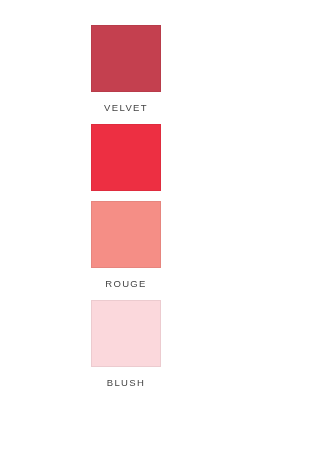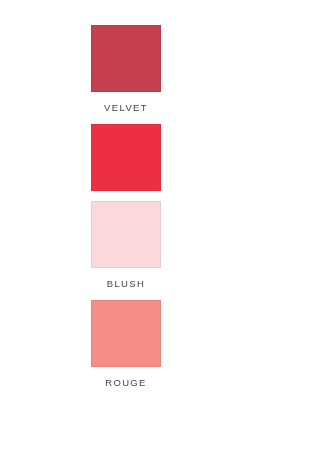--- a/index.html
+++ b/index.html
@@ -56,22 +56,22 @@
   <div class="swatch-item">
     <div class="swatch-chip" style="background-color: rgb(196, 64, 79);"></div>
     <div class="swatch-label">VELVET</div>
   </div>
 
   <div class="swatch-item">
     <div class="swatch-chip" style="background-color: rgb(237, 47, 66);"></div>
   </div>
 
   <div class="swatch-item">
-    <div class="swatch-chip" style="background-color: rgb(251, 216, 220);"></div>
-    <div class="swatch-label">BLUSH</div>
+    <div class="swatch-chip" style="background-color: rgb(245, 142, 134);"></div>
+    <div class="swatch-label">ROUGE</div>
   </div>
 
   <div class="swatch-item">
-    <div class="swatch-chip" style="background-color: rgb(245, 142, 134);"></div>
-    <div class="swatch-label">ROUGE</div>
+    <div class="swatch-chip" style="background-color: rgb(251, 216, 220);"></div>
+    <div class="swatch-label">BLUSH</div>
   </div>
 
 </div>
 
 </body></html>

